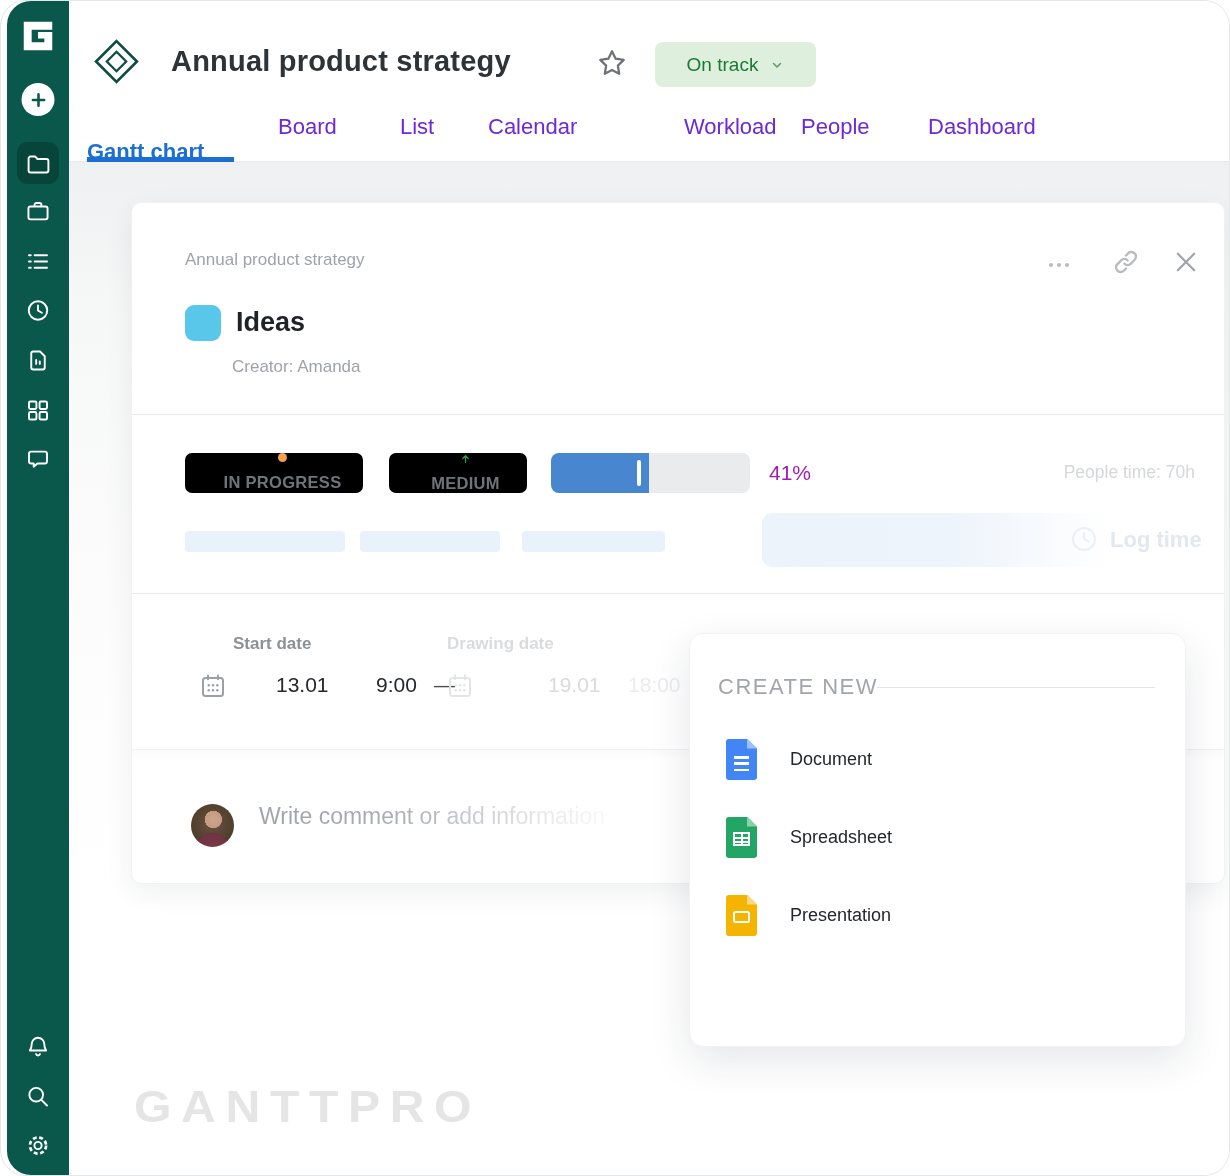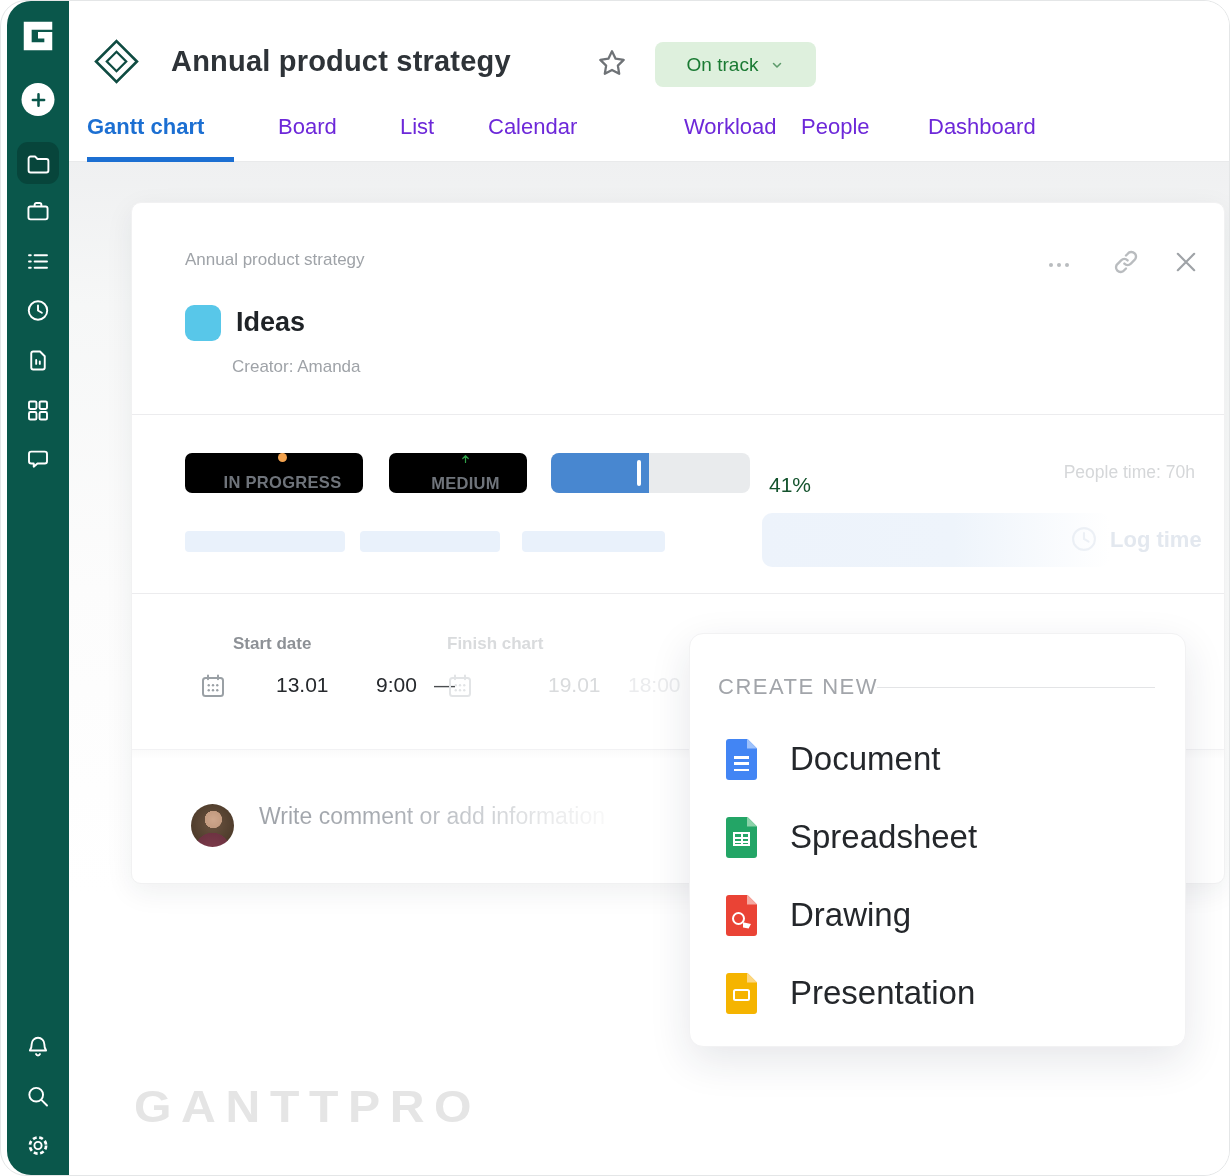--- a/index.html
+++ b/index.html
@@ -30,21 +30,21 @@
   }
   .diamond { position:absolute; left:24px; top:37px; }
   .page-title { position:absolute; left:102px; top:44px; font-size:29px; font-weight:bold; color:#2e3338; letter-spacing:0.2px; }
   .star { position:absolute; left:527px; top:46px; width:32px; height:32px; }
   .pill {
     position:absolute; left:586px; top:41px; width:161px; height:45px;
     background:#def0dd; border-radius:8px; display:flex; align-items:center; justify-content:center; gap:12px;
   }
   .pill-label { color:#1a7a33; font-size:19px; font-weight:500; }
   .tab { position:absolute; top:113px; font-size:22px; color:#6d28d9; white-space:nowrap; cursor:default; }
-  .tab.active { color:#1c6fd2; font-weight:bold; }
+  .tab.active { color:#1c6fd2; font-weight:bold;margin-top:25px; }
   .tab-0 { left:18px; } .tab-1 { left:209px; } .tab-2 { left:331px; } .tab-3 { left:419px; }
   .tab-4 { left:571px;margin-left:44px; } .tab-5 { left:732px;text-align:right; } .tab-6 { left:859px; }
   .tab-underline { position:absolute; left:18px; bottom:-1px; width:147px; height:5px; background:#1c6fd2; }
 
   
   .content {
     position:absolute; left:68px; right:0; top:161px; bottom:0;
     background:linear-gradient(180deg,#eff0f1 0%, #f6f7f7 14%, #fcfcfc 42%, #ffffff 72%);
   }
   .watermark {
@@ -68,21 +68,21 @@
   .badge {
     position:absolute; top:250px; height:40px; background:#000000; border-radius:7px;
     display:flex; align-items:center; font-size:16.5px; font-weight:600; color:#6f747b; letter-spacing:0.3px;flex-direction:column;
   }
   .badge-status { left:53px; width:178px; padding-left:17px; gap:11px; }
   .badge-priority { left:257px; width:138px; padding-left:15px; gap:9px; }
   .dot { width:9px; height:9px; border-radius:50%; background:#f2a24e; }
   .progress { position:absolute; left:419px; top:250px; width:199px; height:40px; background:#e9ebed; border-radius:8px; }
   .progress-fill { position:absolute; left:0; top:0; bottom:0; width:49%; background:#4887d0; border-radius:8px 0 0 8px; }
   .progress-handle { position:absolute; right:8px; top:7px; width:4px; height:26px; background:#fff; border-radius:2px; }
-  .percent { position:absolute; left:637px; top:258px; font-size:21px; font-weight:500; color:#14532d;margin-top:12px; }
+  .percent { position:absolute; left:637px; top:258px; font-size:21px; font-weight:500; color:#a21caf; }
   .logged { position:absolute; right:29px; top:259px; font-size:17.5px; color:#d5d7d9; }
   .skel { position:absolute; top:328px; height:21px; border-radius:4px; background:#e9f1fb; }
   .skel-1 { left:53px; width:160px; } .skel-2 { left:228px; width:140px; } .skel-3 { left:390px; width:143px; }
   .log-bar {
     position:absolute; left:630px; top:310px; width:348px; height:54px; border-radius:10px;
     background:linear-gradient(90deg,#edf3fb 0%, #eef4fb 55%, rgba(255,255,255,0) 100%);
   }
   .log-clock { position:absolute; left:936px; top:320px; width:32px; height:32px; opacity:0.5; }
   .log-label { position:absolute; left:978px; top:324px; font-size:22px; font-weight:600; color:#e3e8ef; }
   .div-2 { position:absolute; left:0; right:0; top:390px; height:1px; background:#ececee; }
@@ -111,21 +111,21 @@
 
   
   .menu {
     position:absolute; left:688px; top:632px; width:497px; height:414px; background:#fff;
     border:1px solid #f2f2f3; border-radius:14px; box-shadow:0 14px 42px rgba(30,40,60,0.11); z-index:5;
   }
   .menu-title { position:absolute; left:28px; top:40px; font-size:22px; color:#a2a5aa; letter-spacing:1.5px; }
   .menu-rule { position:absolute; left:187px; right:30px; top:53px; height:1px; background:#e3e4e6; }
   .menu-items { position:absolute; left:36px; top:86px; right:24px; }
   .menu-row { display:flex; align-items:center; gap:33px; height:78px; cursor:default; }
-  .menu-label { font-size:33px; color:#24272b; }
+  .menu-label { font-size:18px; color:#24272b; }
   .gdoc { position:relative; width:31px; height:41px; border-radius:3px; flex:0 0 auto; }
   .gdoc .fold { position:absolute; top:0; right:0; width:10px; height:10px; }
   .gdoc .fold::before { content:""; position:absolute; inset:0; background:#fff; clip-path:polygon(0 0,100% 0,100% 100%); }
   .gdoc .fold::after  { content:""; position:absolute; inset:0; clip-path:polygon(0 0,100% 100%,0 100%); }
   .g-doc   { background:#4285f4; } .g-doc .fold::after   { background:#9dc1fb; }
   .g-sheet { background:#23a566; } .g-sheet .fold::after { background:#8cd2a9; }
   .g-draw  { background:#ea4335; } .g-draw .fold::after  { background:#f5a9a1; }
   .g-slide { background:#f5b400; } .g-slide .fold::after { background:#fcd783; }
   .glyph-doc { position:absolute; left:8px; top:17px; width:15px; height:15px;
     background:repeating-linear-gradient(180deg,#fff 0 2.6px, rgba(0,0,0,0) 2.6px 6.4px); }
@@ -303,21 +303,21 @@
     <span class="log-clock">
       <svg width="32" height="32" viewBox="0 0 24 24" fill="none" stroke="#dde4ee" stroke-width="1.6" stroke-linecap="round">
           <circle cx="12" cy="12" r="8.2"></circle>
           <path d="M12 7.6 V12 L15.4 14"></path>
         </svg>
     </span>
     <span class="log-label">Log time</span>
     <div class="div-2"></div>
 
     <span class="date-label lbl-start">Start date</span>
-    <span class="date-label lbl-finish">Finish chart</span>
+    <span class="date-label lbl-finish">Drawing date</span>
     <span class="cal cal-start">
       <svg width="30" height="30" viewBox="0 0 24 24" fill="none" stroke="#9aa0a5" stroke-width="1.6" stroke-linecap="round">
           <rect x="4" y="5.5" width="16" height="14.5" rx="2"></rect>
           <path d="M8 3.6 v3 M16 3.6 v3"></path>
           <g fill="#9aa0a5" stroke="none">
             <circle cx="8.6" cy="11.4" r="0.95"></circle>
             <circle cx="12" cy="11.4" r="0.95"></circle>
             <circle cx="15.4" cy="11.4" r="0.95"></circle>
             <circle cx="8.6" cy="15.4" r="0.95"></circle>
             <circle cx="12" cy="15.4" r="0.95"></circle>
@@ -362,28 +362,20 @@
         <span class="menu-label">Document</span>
       </div>
       <div class="menu-row">
         <span class="gdoc g-sheet">
             <span class="fold"></span>
             <span class="glyph-sheet"></span>
           </span>
         <span class="menu-label">Spreadsheet</span>
       </div>
       <div class="menu-row">
-        <span class="gdoc g-draw">
-            <span class="fold"></span>
-            <span class="glyph-ring"></span>
-            <span class="glyph-shape"></span>
-          </span>
-        <span class="menu-label">Drawing</span>
-      </div>
-      <div class="menu-row">
         <span class="gdoc g-slide">
             <span class="fold"></span>
             <span class="glyph-slide"></span>
           </span>
         <span class="menu-label">Presentation</span>
       </div>
     </div>
   </section>
 
 </div>

